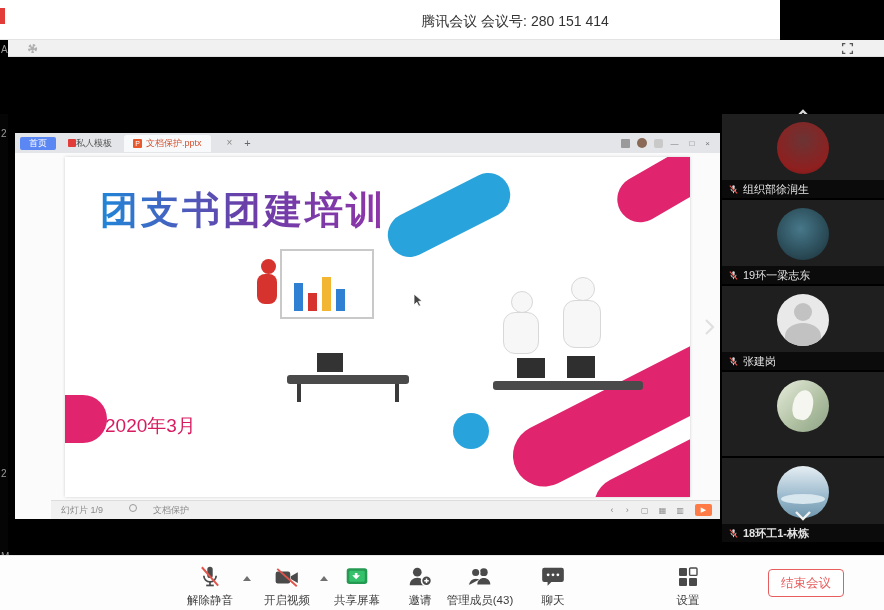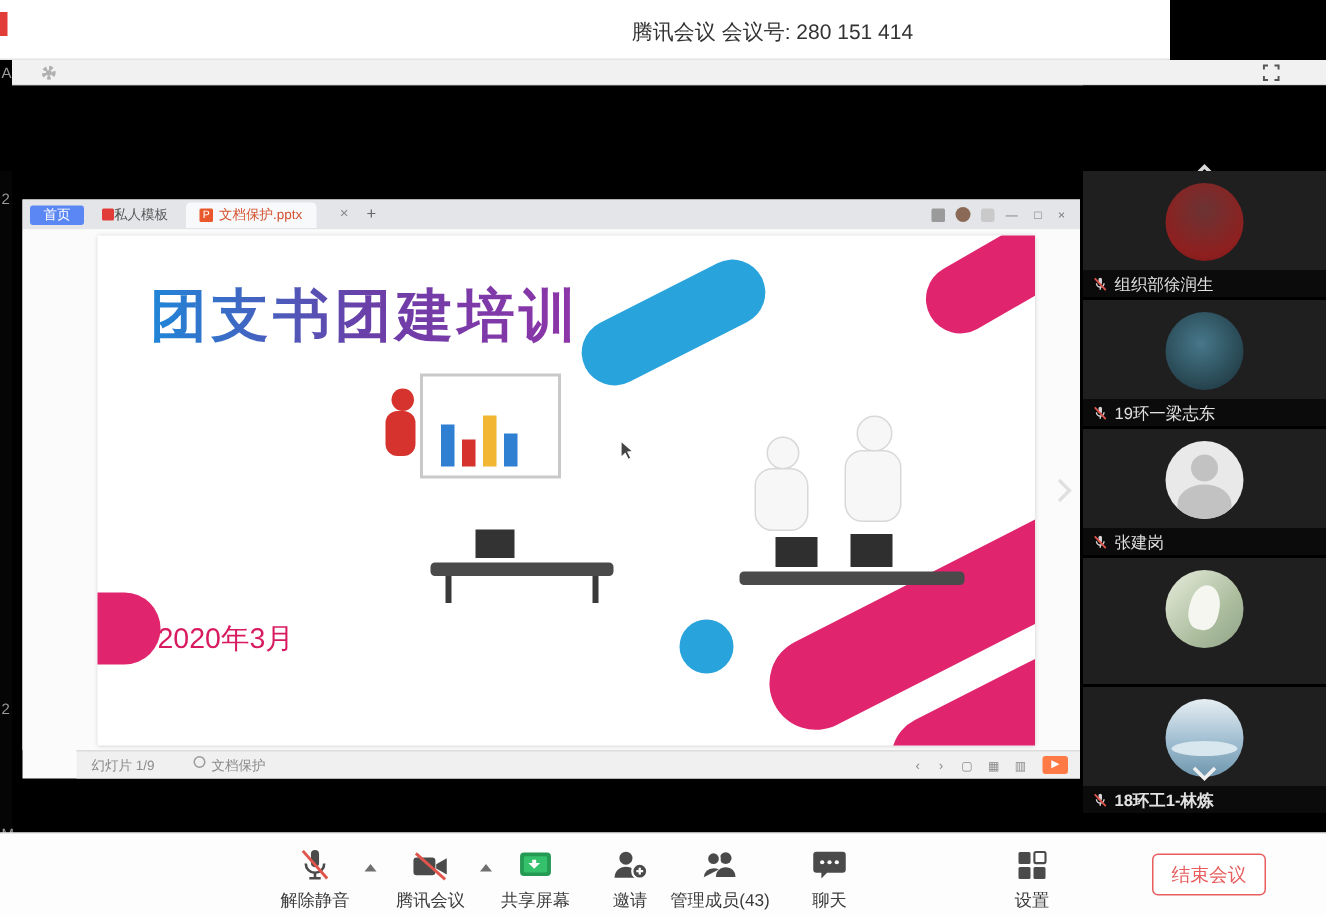--- a/index.html
+++ b/index.html
@@ -75,21 +75,21 @@
   .bo1{left:438px;top:155px;width:34px;height:40px;}
   .bo2{left:498px;top:143px;width:36px;height:46px;}
   .desk2{position:absolute;left:428px;top:224px;width:150px;height:9px;background:#4a4a4a;border-radius:3px;}
   .mon2{position:absolute;left:452px;top:201px;width:28px;height:20px;background:#2f2f2f;}
   .mon3{position:absolute;left:502px;top:199px;width:28px;height:22px;background:#2f2f2f;}
   .cursor{position:absolute;left:348px;top:136px;}
 
   
   .statusbar{position:absolute;bottom:0;left:0;right:0;height:19px;background:#f0f0f0;border-top:1px solid #dcdcdc;display:flex;align-items:center;font-size:9px;color:#8a8a8a;box-sizing:border-box;margin-left:36px;}
   .sb-page{margin-left:10px;}
-  .sb-protect{margin-left:26px;display:flex;align-items:flex-start;gap:4px;}
+  .sb-protect{margin-left:26px;display:flex;align-items:flex-start;gap:16px;}
   .sb-oicon{width:8px;height:8px;border:1px solid #9a9a9a;border-radius:50%;box-sizing:border-box;}
   .sb-right{margin-left:auto;display:flex;align-items:center;gap:7px;margin-right:8px;color:#8a8a8a;}
   .sb-nav{letter-spacing:5px;font-size:9px;}
   .sb-views{letter-spacing:4px;font-size:8px;}
   .sb-play{width:17px;height:12px;background:#ff7a45;border-radius:2px;color:#fff;font-size:7px;line-height:12px;text-align:center;}
 
   
   .collapse{position:absolute;left:700px;top:252px;width:18px;height:36px;display:flex;align-items:center;justify-content:center;}
 
   
@@ -328,21 +328,21 @@
     <div class="caret c-mic"></div>
 
     <div class="tbtn bt-video">
       <div class="ic">
         <svg width="28" height="26" viewBox="0 0 24 24">
           <rect x="1.5" y="7" width="13.5" height="11" rx="2" fill="#4a4a4a"></rect>
           <path d="M15.5 11.2l6.5-3.7v10l-6.5-3.7z" fill="#4a4a4a"></path>
           <line x1="3" y1="4.5" x2="21" y2="20.5" stroke="#e0544c" stroke-width="1.8"></line>
         </svg>
       </div>
-      <span class="lbl">腾讯会议</span>
+      <span class="lbl">开启视频</span>
     </div>
     <div class="caret c-video"></div>
 
     <div class="tbtn bt-share">
       <div class="ic">
         <svg width="26" height="26" viewBox="0 0 24 24">
           <rect x="2.5" y="4" width="19" height="14.5" rx="2.5" fill="#249a52"></rect>
           <rect x="4.8" y="6.3" width="14.4" height="10" rx="1" fill="#35c06b"></rect>
           <path d="M10.5 14.5l4.5-4.5h-3V7.5h-3V10h-3z" fill="#ffffff" transform="scale(0.8) translate(3.5,3)"></path>
         </svg>

